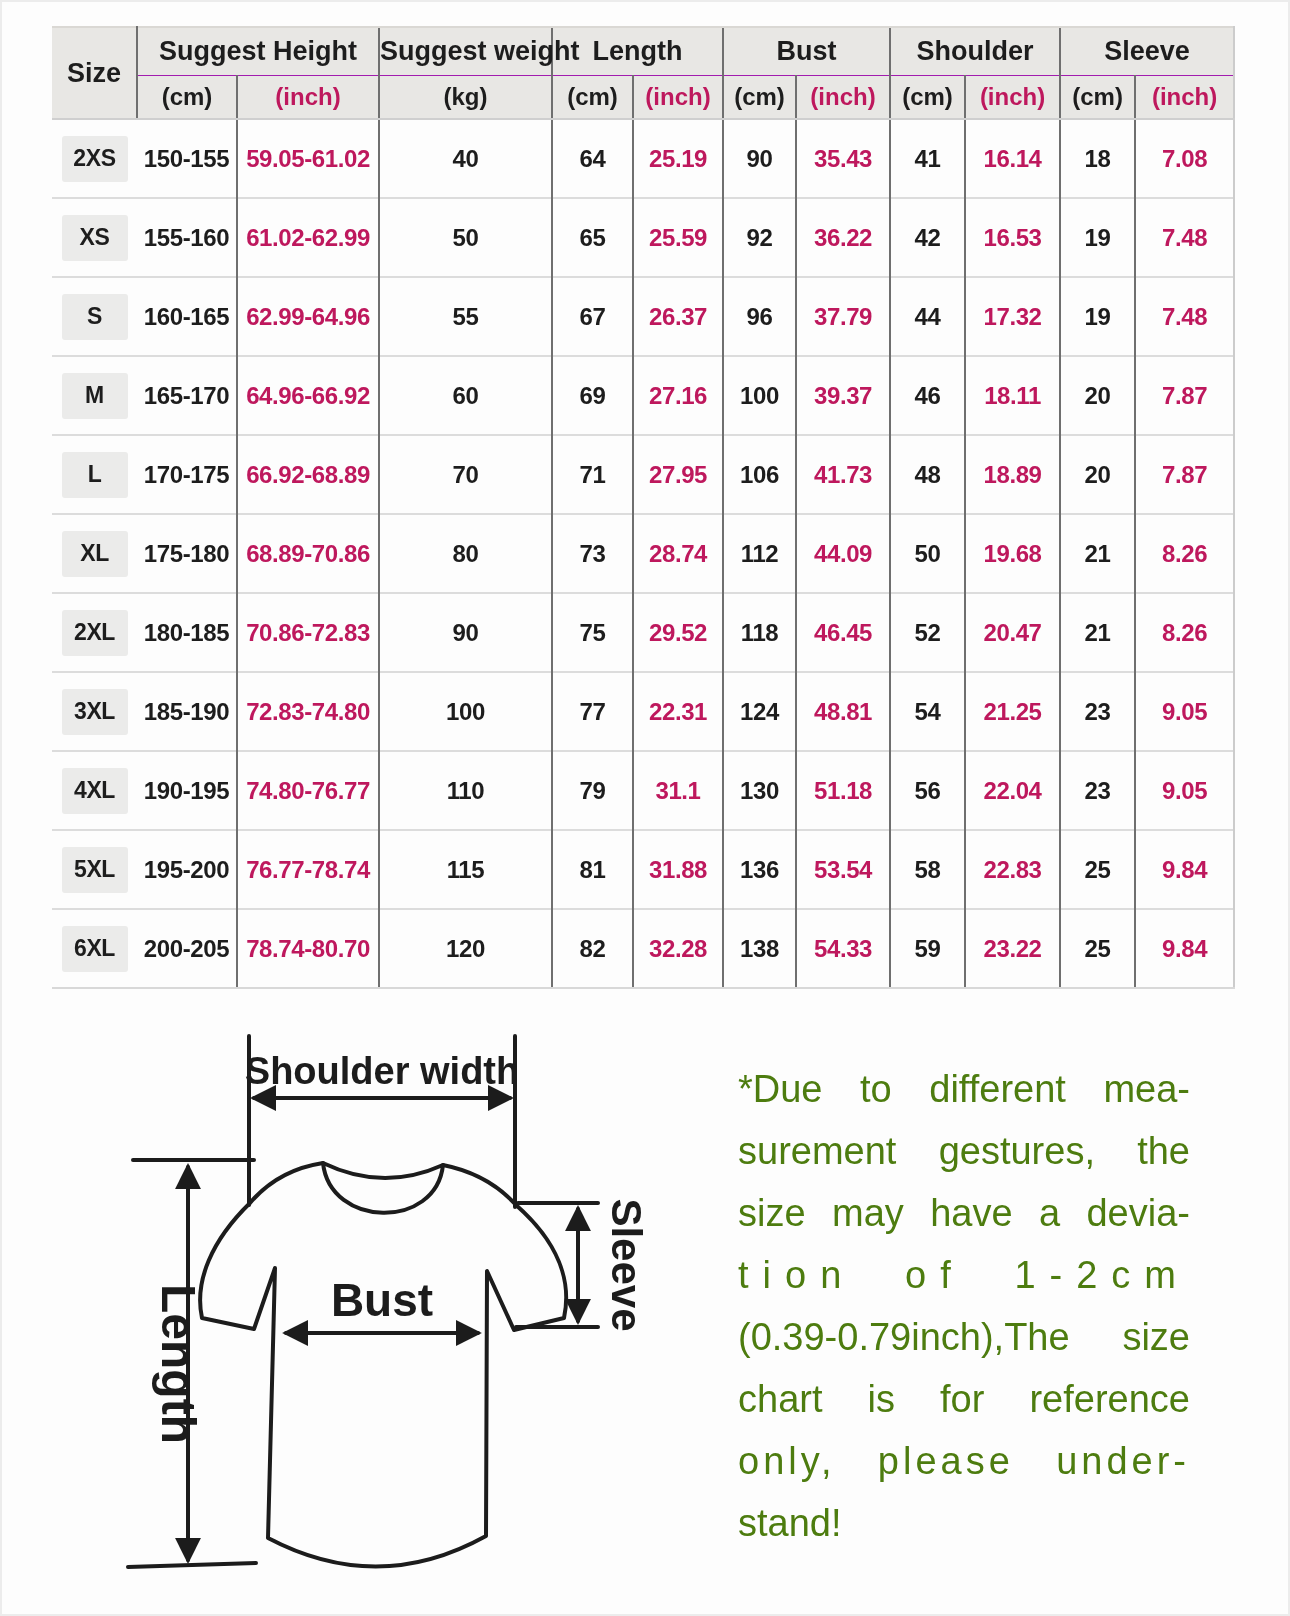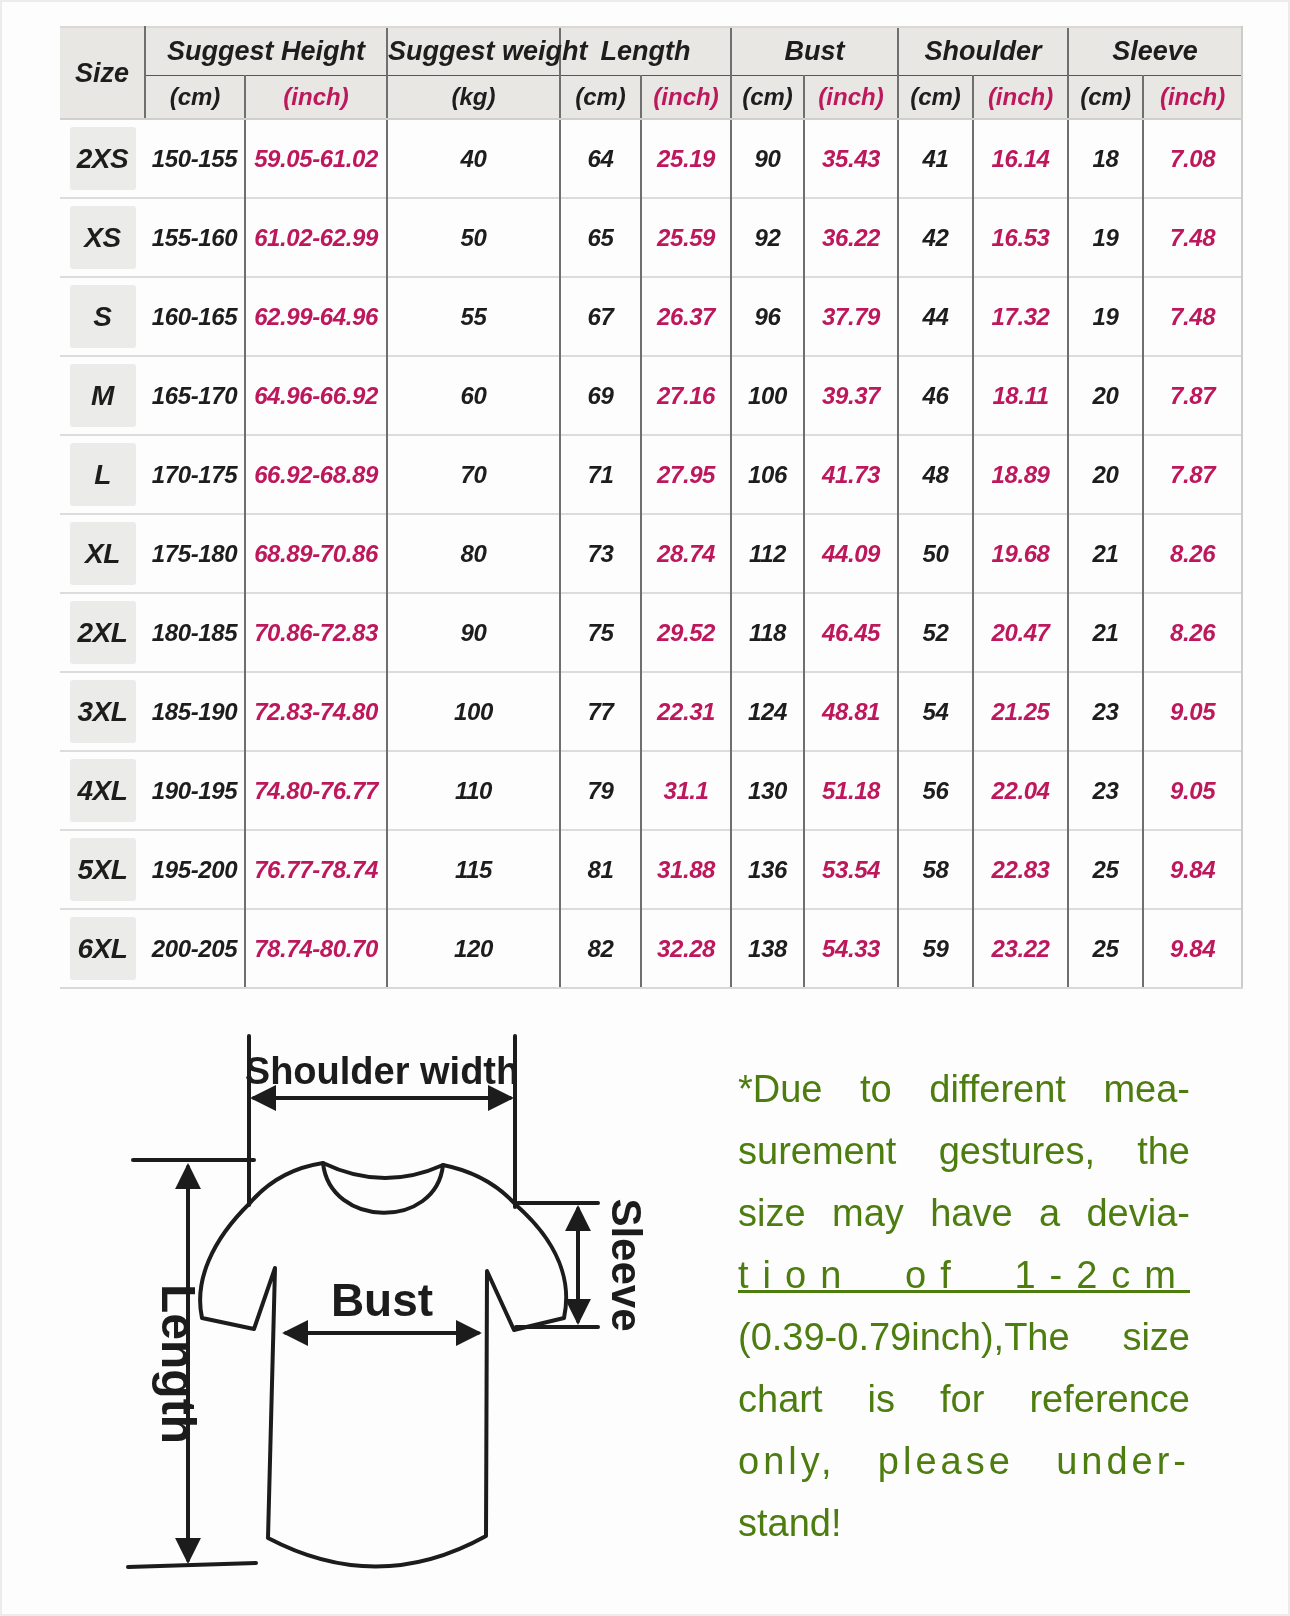--- a/index.html
+++ b/index.html
@@ -1,51 +1,51 @@
 <!DOCTYPE html>
 <html><head>
 <meta charset="utf-8">
 <style>
   html,body{margin:0;padding:0;}
   body{background:#ffffff;}
   .page{position:relative;width:1290px;height:1616px;background:#fdfdfd;overflow:hidden;
         font-family:"Liberation Sans",sans-serif;box-shadow:inset 0 0 0 2px #ececec;}
 
   
-  table.chart{position:absolute;left:60px;top:26px;width:1182px;border-collapse:collapse;
-              table-layout:fixed;font-style:italic;}
+  table.chart{position:absolute;left:52px;top:26px;width:1182px;border-collapse:collapse;
+              table-layout:fixed;}
   table.chart th,table.chart td{padding:0;text-align:center;vertical-align:middle;
               white-space:nowrap;overflow:visible;}
   tr.h1{height:48px;}
   tr.h2{height:44px;}
   tr.body-row{height:79px;}
   th{background:#e8e7e4;color:#1d1d1d;font-weight:bold;border-top:2px solid #dad8d4;}
   th.grp{font-size:27px;border-bottom:1px solid #a21caf;}
   th.th-size{font-size:27px;border-right:2px solid #6f6f6f;border-bottom:2px solid #cfcfcf;}
   th.unit{font-size:24px;border-bottom:2px solid #cfcfcf;border-top:none;}
   td{font-size:24px;font-weight:bold;color:#1d1d1d;letter-spacing:-0.4px;}
   tr.body-row td{border-top:2px solid #dcdcdc;}
   tr.body-row:last-child td{border-bottom:2px solid #d8d8d8;}
   .vd{border-left:2px solid #6f6f6f;}
   .lastc{border-right:2px solid #cccccc;}
   .red{color:#be185d;margin-left:8px;}
   .chip{display:inline-flex;align-items:center;justify-content:center;
-        min-width:66px;height:63px;background:#ebebea;border-radius:3px;
-        font-size:28px;font-weight:bold;color:#1d1d1d;padding:0 4px;box-sizing:border-box;}
+        min-width:66px;height:46px;background:#ebebea;border-radius:3px;
+        font-size:23px;font-weight:bold;color:#1d1d1d;padding:0 4px;box-sizing:border-box;}
 
   
   .diagram{position:absolute;left:120px;top:1000px;width:560px;height:616px;}
   .diagram svg{display:block;}
   .diagram text{font-family:"Liberation Sans",sans-serif;font-weight:600;fill:#1c1c1c;}
 
   
   .note{position:absolute;left:738px;top:1058px;width:452px;color:#4d7c0f;
         font-size:38px;line-height:62px;font-weight:400;}
   .note .ln{width:100%;text-align:left;text-align-last:justify;}
-  .note .ln:nth-child(4){letter-spacing:14px;text-decoration:underline;}
+  .note .ln:nth-child(4){letter-spacing:14px;}
   .note .ln:nth-child(7){letter-spacing:4px;}
   .note .ln:last-child{text-align-last:left;}
 </style>
 </head>
 <body>
 
 <div class="page">
 
   <table class="chart">
     <colgroup>

